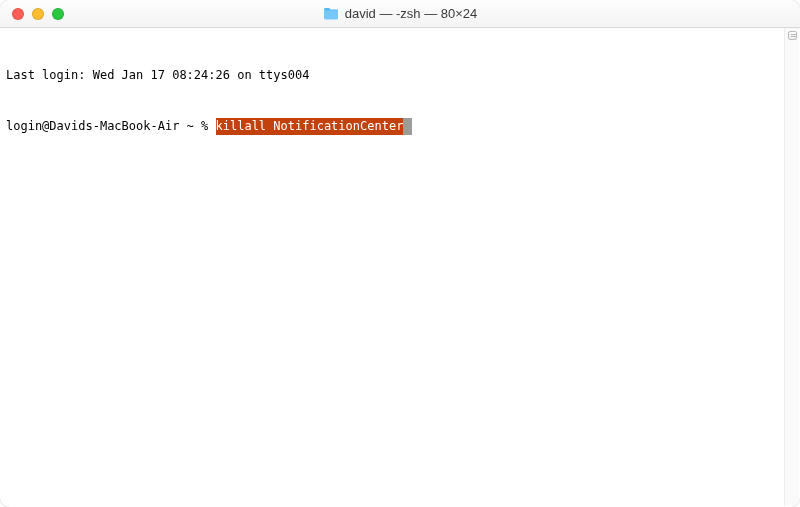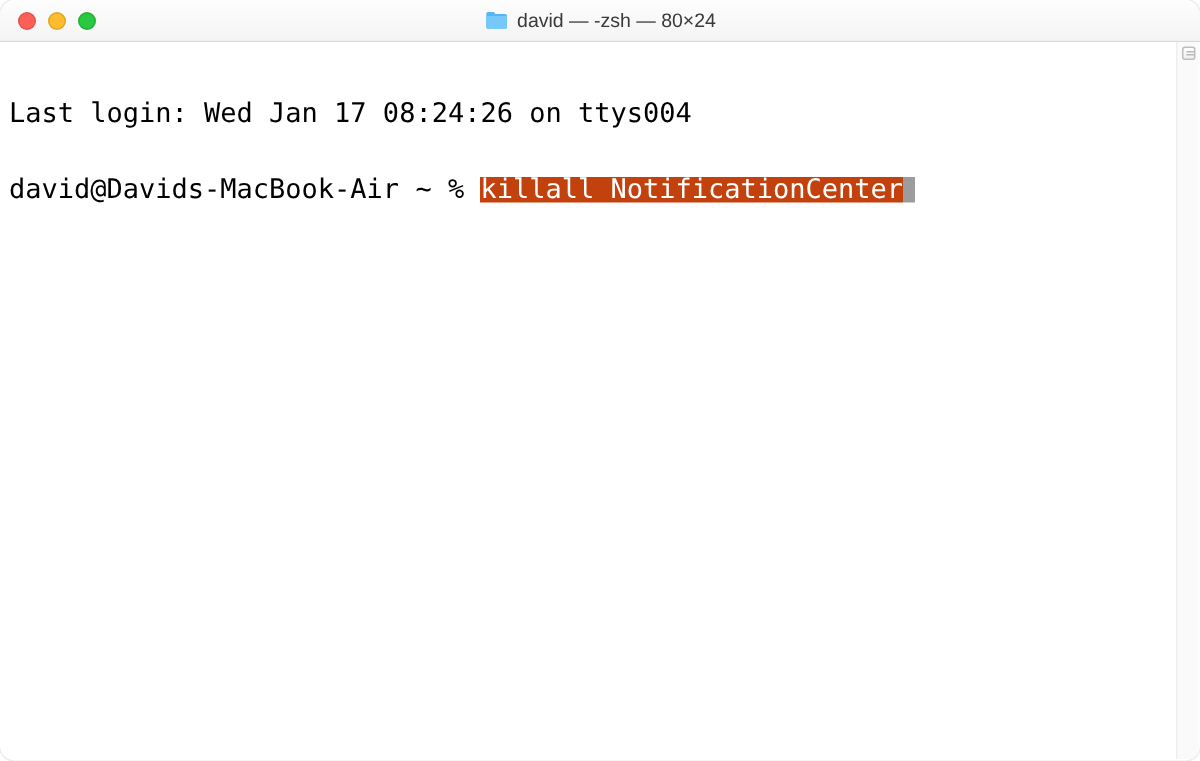--- a/index.html
+++ b/index.html
@@ -54,21 +54,21 @@
       color: #3a3a3a;
       font-weight: 500;
     }
     .folder-icon {
       width: 16px;
       height: 13px;
       display: inline-block;
     }
     .terminal-body {
       padding: 5px 6px 6px 6px;
-      font-size: 18px;
+      font-size: 12px;
       line-height: 17px;
       color: #000000;
       white-space: pre;
       letter-spacing: 0;
     }
     .prompt-line {
       display: flex;
     }
     .cmd-selected {
       background: #c2410c;
@@ -129,14 +129,14 @@
 </div>
 
 <div class="scrollbar-track"></div>
 <div class="scrollbar-thumb">
   <div class="thumb-lines" style="top:2px;"></div>
   <div class="thumb-lines" style="top:4px;"></div>
 </div>
 
 <div class="terminal-body">
   <div>Last login: Wed Jan 17 08:24:26 on ttys004</div>
-  <div class="prompt-line"><span>david@Davids-MacBook-Air ~ % </span><span class="cmd-selected">killall NotificationCenter</span><span class="cursor-block"></span></div>
+  <div class="prompt-line"><span>login@Davids-MacBook-Air ~ % </span><span class="cmd-selected">killall NotificationCenter</span><span class="cursor-block"></span></div>
 </div>
 
 </body></html>

